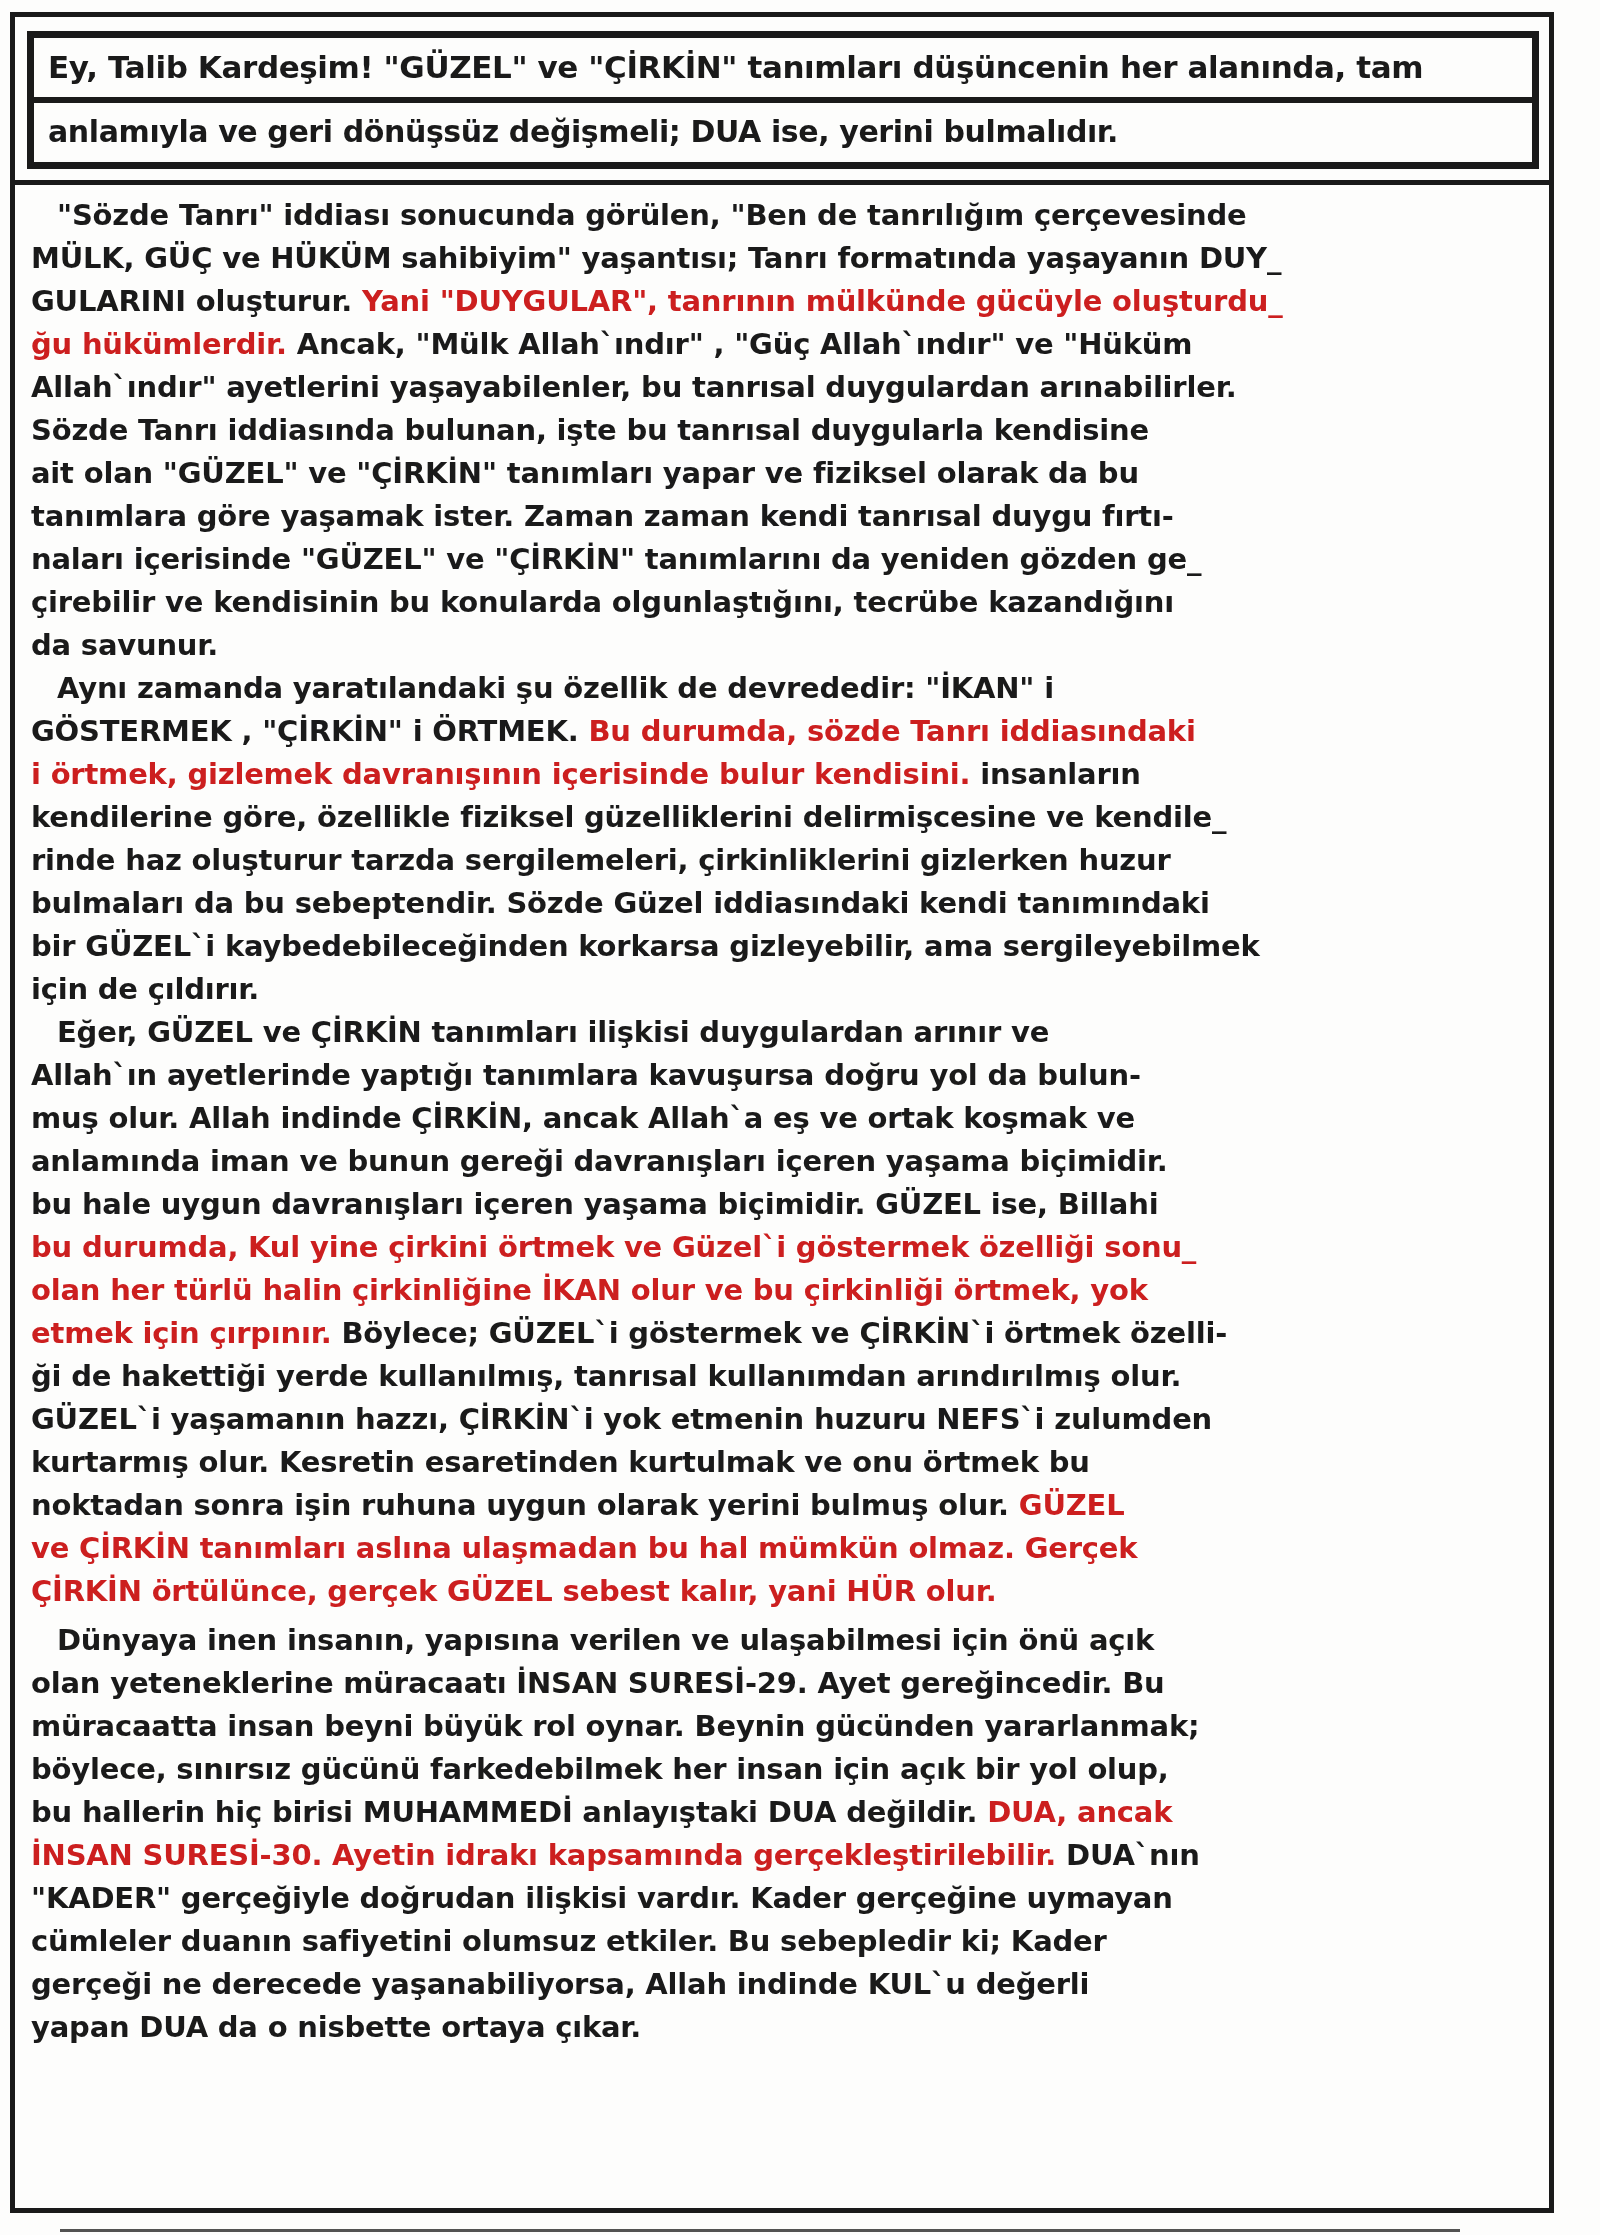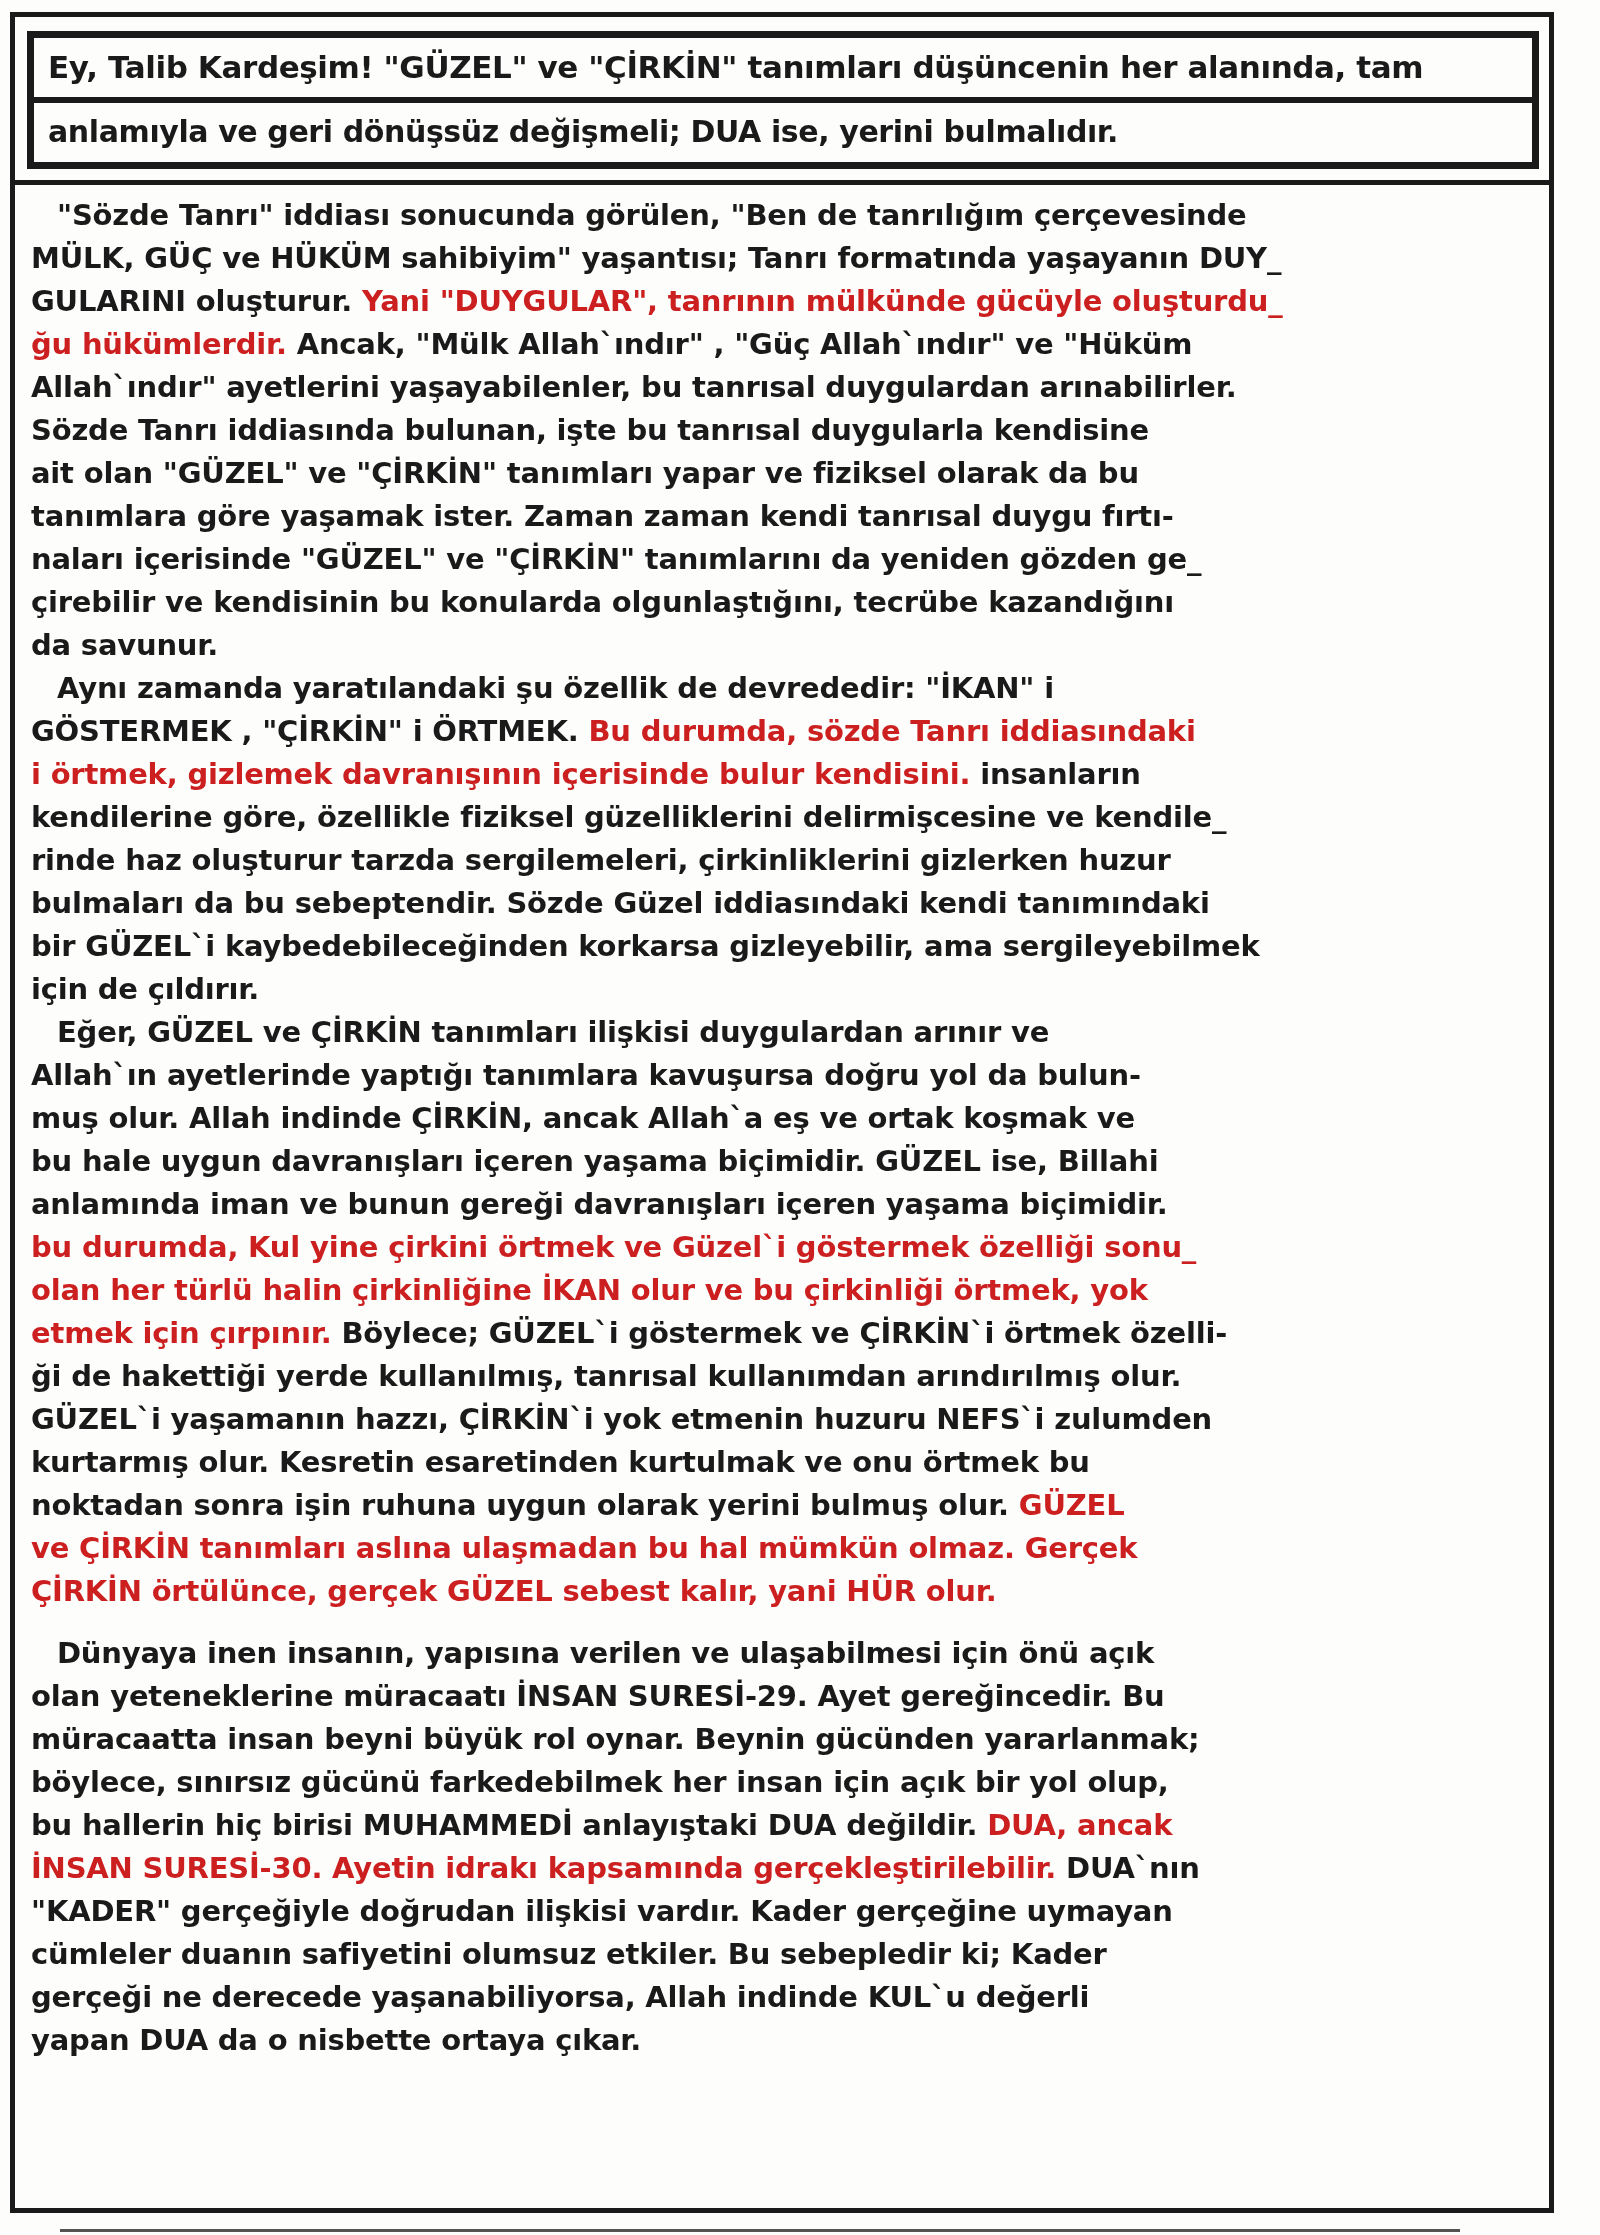--- a/index.html
+++ b/index.html
@@ -52,21 +52,21 @@
   }
   .text-line{
     height:43px;
     line-height:43px;
     font-size:29px;
     letter-spacing:-0.2px;
     white-space:nowrap;
     overflow:hidden;
   }
   .text-line.indent{padding-left:26px;}
-  .text-line.gap{margin-top:19px;}
+  .text-line.gap{margin-top:6px;}
   .run-black{color:var(--ink);}
   .run-red{color:var(--red);}
   
   .artifact-line{
     position:absolute;
     left:60px; right:140px; bottom:3px;
     height:3px;
     background:var(--ink);
     opacity:.75;
   }
@@ -102,22 +102,22 @@
         <div class="text-line"><span class="run-black">GÖSTERMEK , "ÇİRKİN" i ÖRTMEK. </span><span class="run-red">Bu durumda, sözde Tanrı iddiasındaki</span></div>
         <div class="text-line"><span class="run-red">i örtmek, gizlemek davranışının içerisinde bulur kendisini. </span><span class="run-black">insanların</span></div>
         <div class="text-line"><span class="run-black">kendilerine göre, özellikle fiziksel güzelliklerini delirmişcesine ve kendile_</span></div>
         <div class="text-line"><span class="run-black">rinde haz oluşturur tarzda sergilemeleri, çirkinliklerini gizlerken huzur</span></div>
         <div class="text-line"><span class="run-black">bulmaları da bu sebeptendir. Sözde Güzel iddiasındaki kendi tanımındaki</span></div>
         <div class="text-line"><span class="run-black">bir GÜZEL`i kaybedebileceğinden korkarsa gizleyebilir, ama sergileyebilmek</span></div>
         <div class="text-line"><span class="run-black">için de çıldırır.</span></div>
         <div class="text-line indent"><span class="run-black">Eğer, GÜZEL ve ÇİRKİN tanımları ilişkisi duygulardan arınır ve</span></div>
         <div class="text-line"><span class="run-black">Allah`ın ayetlerinde yaptığı tanımlara kavuşursa doğru yol da bulun-</span></div>
         <div class="text-line"><span class="run-black">muş olur. Allah indinde ÇİRKİN, ancak Allah`a eş ve ortak koşmak ve</span></div>
+        <div class="text-line"><span class="run-black">anlamında iman ve bunun gereği davranışları içeren yaşama biçimidir.</span></div>
         <div class="text-line"><span class="run-black">bu hale uygun davranışları içeren yaşama biçimidir. GÜZEL ise, Billahi</span></div>
-        <div class="text-line"><span class="run-black">anlamında iman ve bunun gereği davranışları içeren yaşama biçimidir.</span></div>
         <div class="text-line"><span class="run-red">bu durumda, Kul yine çirkini örtmek ve Güzel`i göstermek özelliği sonu_</span></div>
         <div class="text-line"><span class="run-red">olan her türlü halin çirkinliğine İKAN olur ve bu çirkinliği örtmek, yok</span></div>
         <div class="text-line"><span class="run-red">etmek için çırpınır. </span><span class="run-black">Böylece; GÜZEL`i göstermek ve ÇİRKİN`i örtmek özelli-</span></div>
         <div class="text-line"><span class="run-black">ği de hakettiği yerde kullanılmış, tanrısal kullanımdan arındırılmış olur.</span></div>
         <div class="text-line"><span class="run-black">GÜZEL`i yaşamanın hazzı, ÇİRKİN`i yok etmenin huzuru NEFS`i zulumden</span></div>
         <div class="text-line"><span class="run-black">kurtarmış olur. Kesretin esaretinden kurtulmak ve onu örtmek bu</span></div>
         <div class="text-line"><span class="run-black">noktadan sonra işin ruhuna uygun olarak yerini bulmuş olur. </span><span class="run-red">GÜZEL</span></div>
         <div class="text-line"><span class="run-red">ve ÇİRKİN tanımları aslına ulaşmadan bu hal mümkün olmaz. Gerçek</span></div>
         <div class="text-line"><span class="run-red">ÇİRKİN örtülünce, gerçek GÜZEL sebest kalır, yani HÜR olur.</span></div>
         <div class="text-line indent gap"><span class="run-black">Dünyaya inen insanın, yapısına verilen ve ulaşabilmesi için önü açık</span></div>

